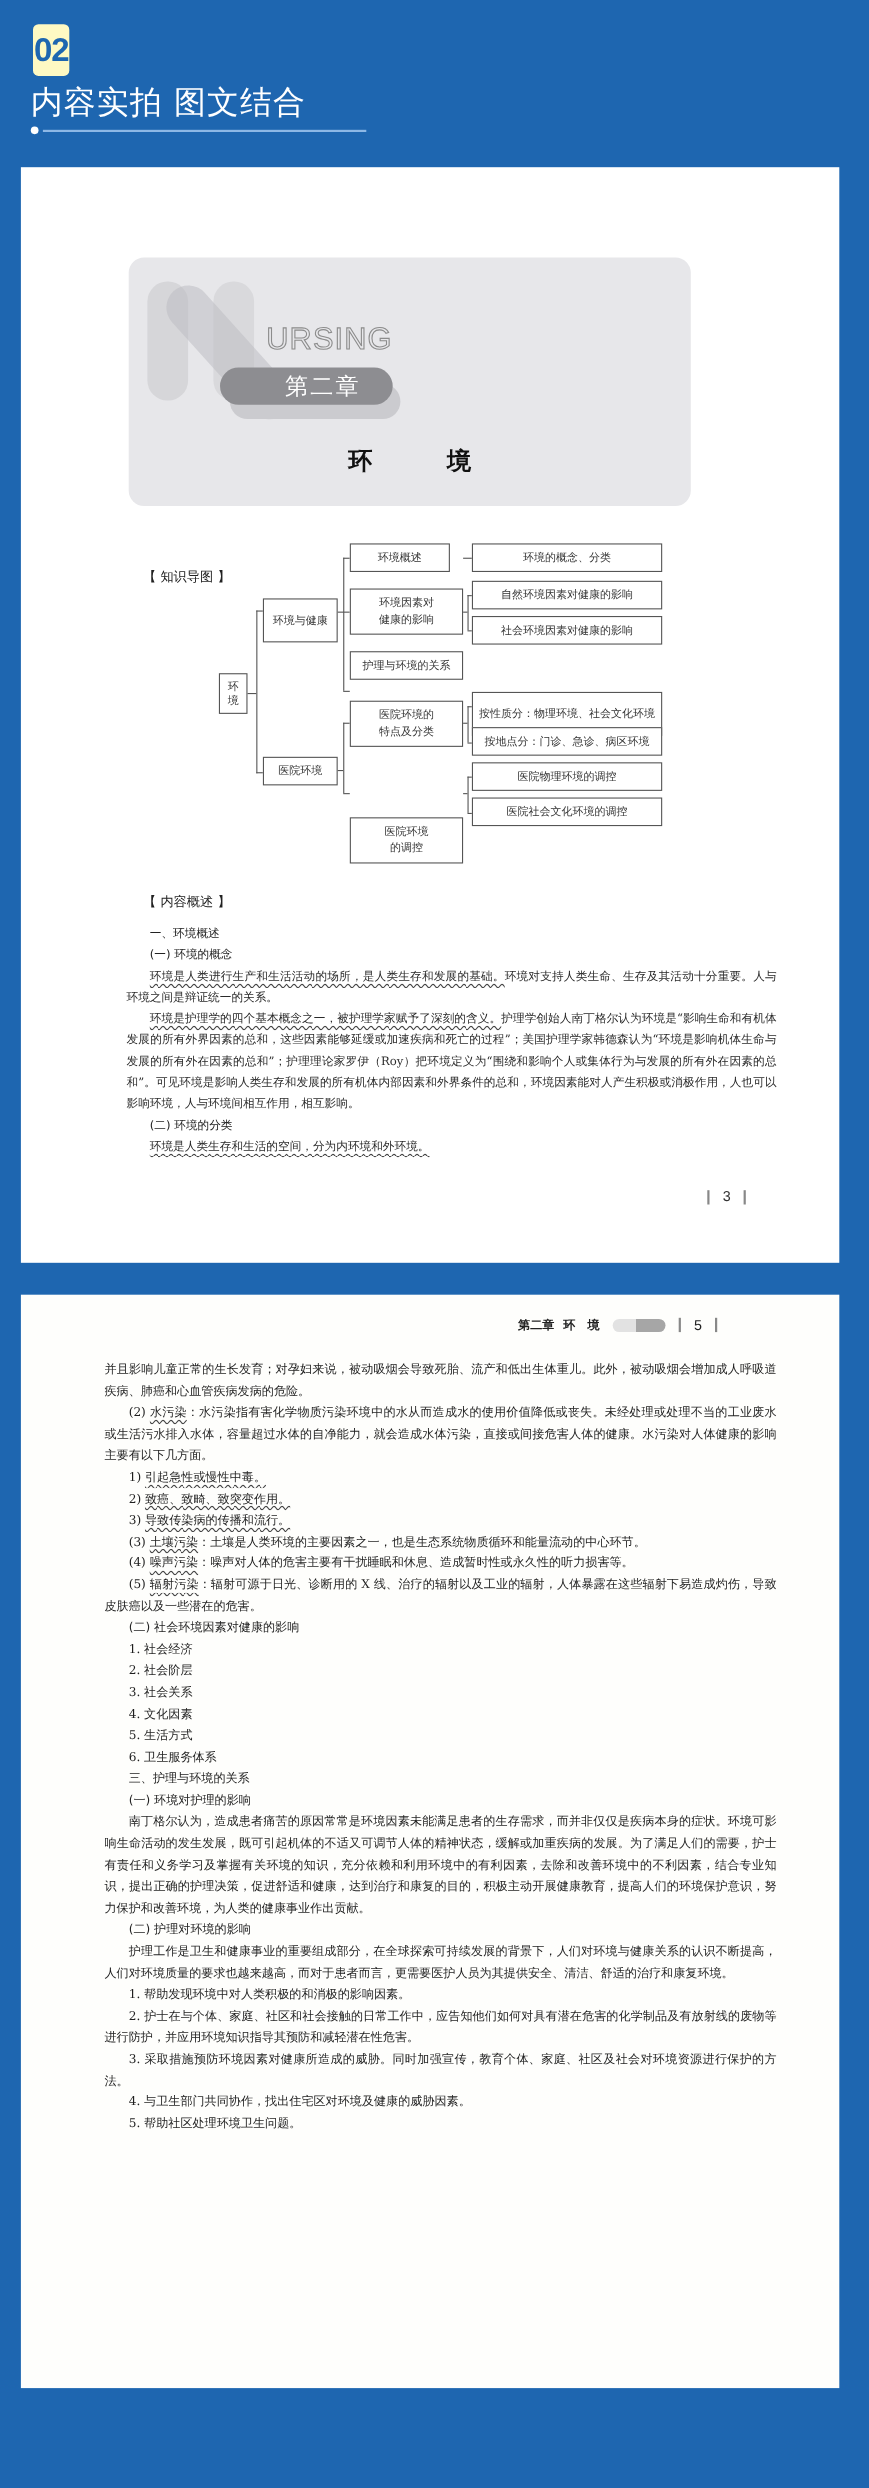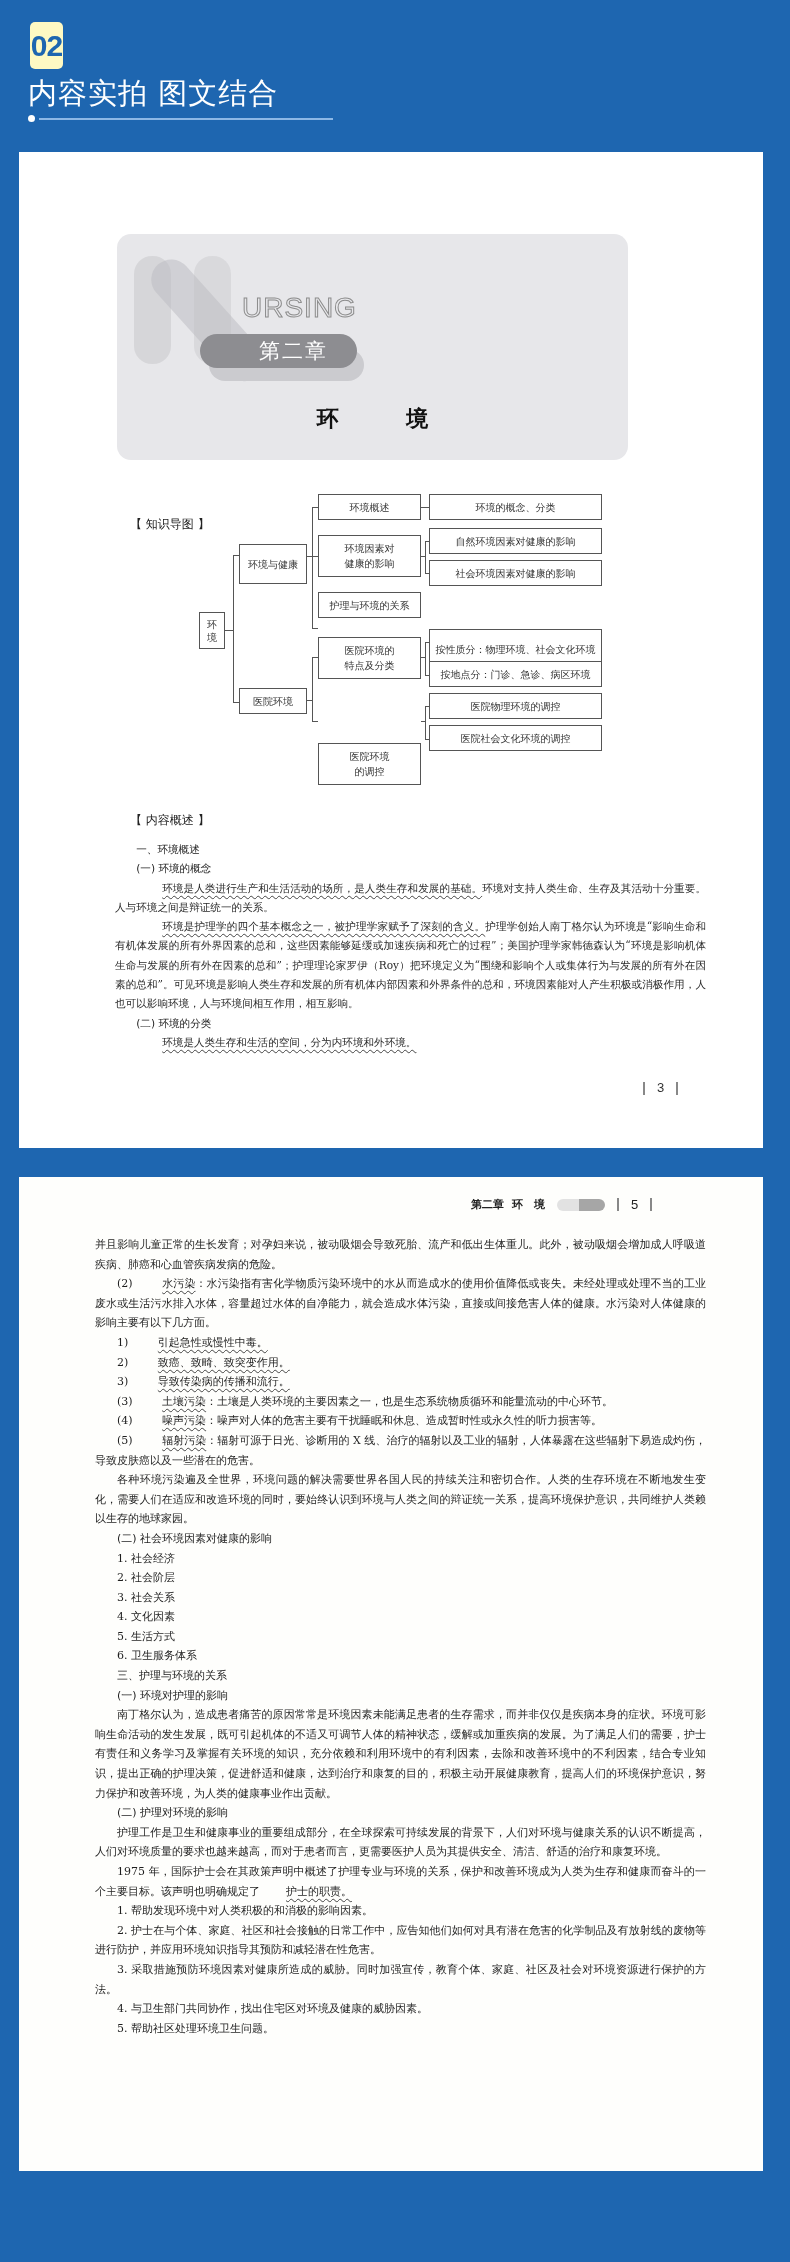--- a/index.html
+++ b/index.html
@@ -20,21 +20,21 @@
   .ch-pill{position:absolute;left:83px;top:100px;width:157px;height:34px;background:#8d8d91;border-radius:17px;color:#fff;font-size:21px;line-height:34px;text-align:center;padding-left:30px;box-sizing:border-box;letter-spacing:2px;}
   .ch-title{position:absolute;left:0;right:0;top:170px;text-align:center;font-size:22px;font-weight:bold;color:#111;letter-spacing:30px;padding-left:30px;}
   .sec-label{position:absolute;font-size:12px;color:#222;font-family:"DejaVu Serif",serif;}
   .box{position:absolute;border:1px solid #555;background:#fff;font-size:10px;color:#333;display:flex;align-items:center;justify-content:center;text-align:center;line-height:15px;font-family:"DejaVu Serif",serif;box-sizing:border-box;}
   .ln{position:absolute;background:#555;}
   .txt{position:absolute;left:0;right:0;font-size:10.6px;line-height:19.3px;color:#2a2a2a;font-family:"DejaVu Serif",serif;}
   .p{margin:0;text-indent:2em;text-align:justify;}
   .h1{margin:0;padding-left:2em;font-family:"DejaVu Sans",sans-serif;color:#222;}
   .h2{margin:0;padding-left:2em;font-family:"DejaVu Sans",sans-serif;color:#222;}
   .li{margin:0;padding-left:2em;}
-  .wavy{text-decoration:underline wavy #444;text-underline-offset:3px;text-decoration-thickness:1px;margin-left:26px;}
+  .wavy{text-decoration:underline wavy #444;text-underline-offset:3px;text-decoration-thickness:1px;}
   .pnum{position:absolute;font-size:13px;color:#333;font-family:"Liberation Sans",sans-serif;}
   .pbar{display:inline-block;width:2px;height:13px;background:#888;vertical-align:middle;margin:0 12px;}
   .run-hdr{position:absolute;left:452px;top:20px;font-size:11px;color:#222;font-weight:bold;display:flex;align-items:center;font-family:"DejaVu Sans",sans-serif;}
   .run-tab{display:inline-block;width:48px;height:12px;border-radius:6px;background:linear-gradient(90deg,#e2e2e2 45%,#a6a6a6 45%);margin-left:12px;}
   .txt2{position:absolute;left:0;right:0;font-size:11px;line-height:19.6px;color:#1e1e1e;font-family:"DejaVu Serif",serif;}
 </style>
 </head>
 <body>
 
 <div class="hdr-badge">02</div>
@@ -63,21 +63,21 @@
     <div class="ln" style="left:206px;top:478px;width:8px;height:1px;"></div>
     <div class="ln" style="left:214px;top:403px;width:6px;height:1px;"></div>
     <div class="ln" style="left:214px;top:550px;width:6px;height:1px;"></div>
 
     <div class="box" style="left:220px;top:392px;width:68px;height:40px;">环境与健康</div>
     <div class="ln" style="left:293px;top:355px;width:1px;height:121px;"></div>
     <div class="ln" style="left:288px;top:404px;width:5px;height:1px;"></div>
     <div class="ln" style="left:293px;top:355px;width:6px;height:1px;"></div>
     <div class="ln" style="left:293px;top:404px;width:6px;height:1px;"></div>
     <div class="ln" style="left:293px;top:476px;width:6px;height:1px;"></div>
-    <div class="box" style="left:299px;top:342px;width:103px;height:26px;">环境概述</div>
+    <div class="box" style="left:299px;top:342px;width:91px;height:26px;">环境概述</div>
     <div class="ln" style="left:402px;top:355px;width:8px;height:1px;"></div>
     <div class="box" style="left:410px;top:342px;width:173px;height:26px;">环境的概念、分类</div>
     <div class="box" style="left:299px;top:383px;width:103px;height:42px;padding:0 22px;">环境因素对健康的影响</div>
     <div class="ln" style="left:406px;top:389px;width:1px;height:32px;"></div>
     <div class="ln" style="left:402px;top:404px;width:4px;height:1px;"></div>
     <div class="ln" style="left:406px;top:389px;width:4px;height:1px;"></div>
     <div class="ln" style="left:406px;top:421px;width:4px;height:1px;"></div>
     <div class="box" style="left:410px;top:376px;width:173px;height:26px;">自然环境因素对健康的影响</div>
     <div class="box" style="left:410px;top:408px;width:173px;height:26px;">社会环境因素对健康的影响</div>
     <div class="box" style="left:299px;top:440px;width:103px;height:26px;">护理与环境的关系</div>
@@ -129,33 +129,31 @@
 
   <div class="txt2" style="left:76px;right:57px;top:58px;">
     <p class="p" style="text-indent:0;">并且影响儿童正常的生长发育；对孕妇来说，被动吸烟会导致死胎、流产和低出生体重儿。此外，被动吸烟会增加成人呼吸道疾病、肺癌和心血管疾病发病的危险。</p>
     <p class="p"><span>(2)</span> <span class="wavy">水污染</span><span>：水污染指有害化学物质污染环境中的水从而造成水的使用价值降低或丧失。未经处理或处理不当的工业废水或生活污水排入水体，容量超过水体的自净能力，就会造成水体污染，直接或间接危害人体的健康。水污染对人体健康的影响主要有以下几方面。</span></p>
     <p class="li"><span>1)</span> <span class="wavy">引起急性或慢性中毒。</span></p>
     <p class="li"><span>2)</span> <span class="wavy">致癌、致畸、致突变作用。</span></p>
     <p class="li"><span>3)</span> <span class="wavy">导致传染病的传播和流行。</span></p>
     <p class="p"><span>(3)</span> <span class="wavy">土壤污染</span><span>：土壤是人类环境的主要因素之一，也是生态系统物质循环和能量流动的中心环节。</span></p>
     <p class="p"><span>(4)</span> <span class="wavy">噪声污染</span><span>：噪声对人体的危害主要有干扰睡眠和休息、造成暂时性或永久性的听力损害等。</span></p>
     <p class="p"><span>(5)</span> <span class="wavy">辐射污染</span><span>：辐射可源于日光、诊断用的 X 线、治疗的辐射以及工业的辐射，人体暴露在这些辐射下易造成灼伤，导致皮肤癌以及一些潜在的危害。</span></p>
-    <p class="p">各种环境污染遍及全世界，环境问题的解决需要世界各国人民的持续关注和密切合作。人类的生存环境在不断地发生变化，需要人们在适应和改造环境的同时，要始终认识到环境与人类之间的辩证统一关系，提高环境保护意识，共同维护人类赖以生存的地球家园。</p>
     <p class="h2">(二) 社会环境因素对健康的影响</p>
     <p class="li">1. 社会经济</p>
     <p class="li">2. 社会阶层</p>
     <p class="li">3. 社会关系</p>
     <p class="li">4. 文化因素</p>
     <p class="li">5. 生活方式</p>
     <p class="li">6. 卫生服务体系</p>
     <p class="h1">三、护理与环境的关系</p>
     <p class="h2">(一) 环境对护理的影响</p>
     <p class="p">南丁格尔认为，造成患者痛苦的原因常常是环境因素未能满足患者的生存需求，而并非仅仅是疾病本身的症状。环境可影响生命活动的发生发展，既可引起机体的不适又可调节人体的精神状态，缓解或加重疾病的发展。为了满足人们的需要，护士有责任和义务学习及掌握有关环境的知识，充分依赖和利用环境中的有利因素，去除和改善环境中的不利因素，结合专业知识，提出正确的护理决策，促进舒适和健康，达到治疗和康复的目的，积极主动开展健康教育，提高人们的环境保护意识，努力保护和改善环境，为人类的健康事业作出贡献。</p>
     <p class="h2">(二) 护理对环境的影响</p>
     <p class="p">护理工作是卫生和健康事业的重要组成部分，在全球探索可持续发展的背景下，人们对环境与健康关系的认识不断提高，人们对环境质量的要求也越来越高，而对于患者而言，更需要医护人员为其提供安全、清洁、舒适的治疗和康复环境。</p>
-    <p class="p"><span>1975 年，国际护士会在其政策声明中概述了护理专业与环境的关系，保护和改善环境成为人类为生存和健康而奋斗的一个主要目标。该声明也明确规定了</span><span class="wavy">护士的职责。</span></p>
     <p class="p">1. 帮助发现环境中对人类积极的和消极的影响因素。</p>
     <p class="p">2. 护士在与个体、家庭、社区和社会接触的日常工作中，应告知他们如何对具有潜在危害的化学制品及有放射线的废物等进行防护，并应用环境知识指导其预防和减轻潜在性危害。</p>
     <p class="p">3. 采取措施预防环境因素对健康所造成的威胁。同时加强宣传，教育个体、家庭、社区及社会对环境资源进行保护的方法。</p>
     <p class="p">4. 与卫生部门共同协作，找出住宅区对环境及健康的威胁因素。</p>
     <p class="p">5. 帮助社区处理环境卫生问题。</p>
   </div>
 </div>
 
 </body></html>

